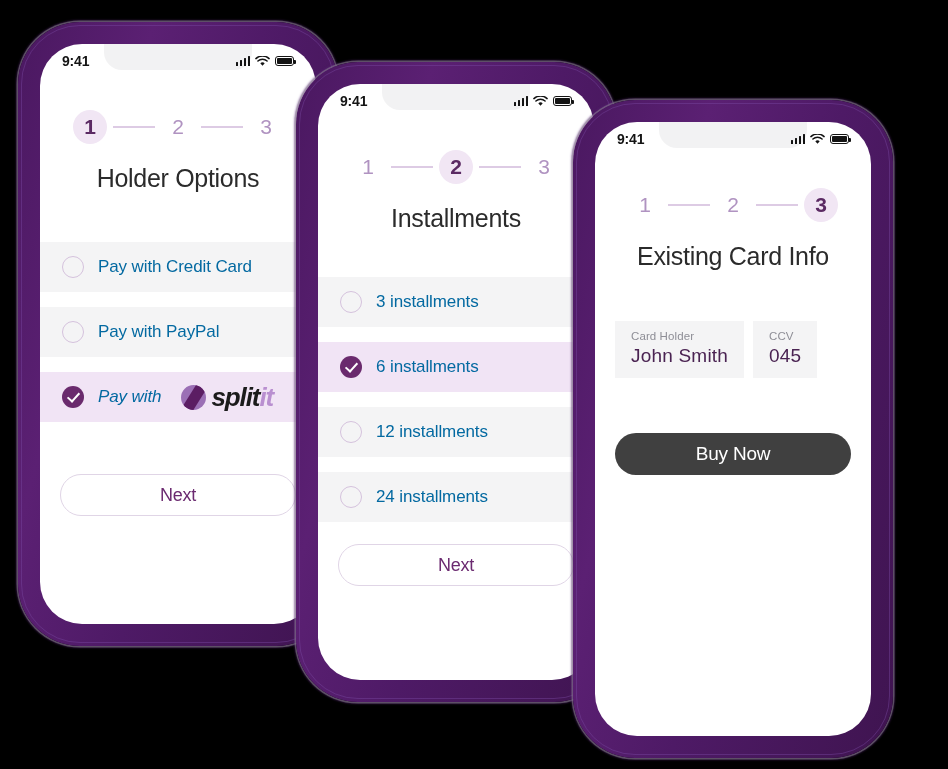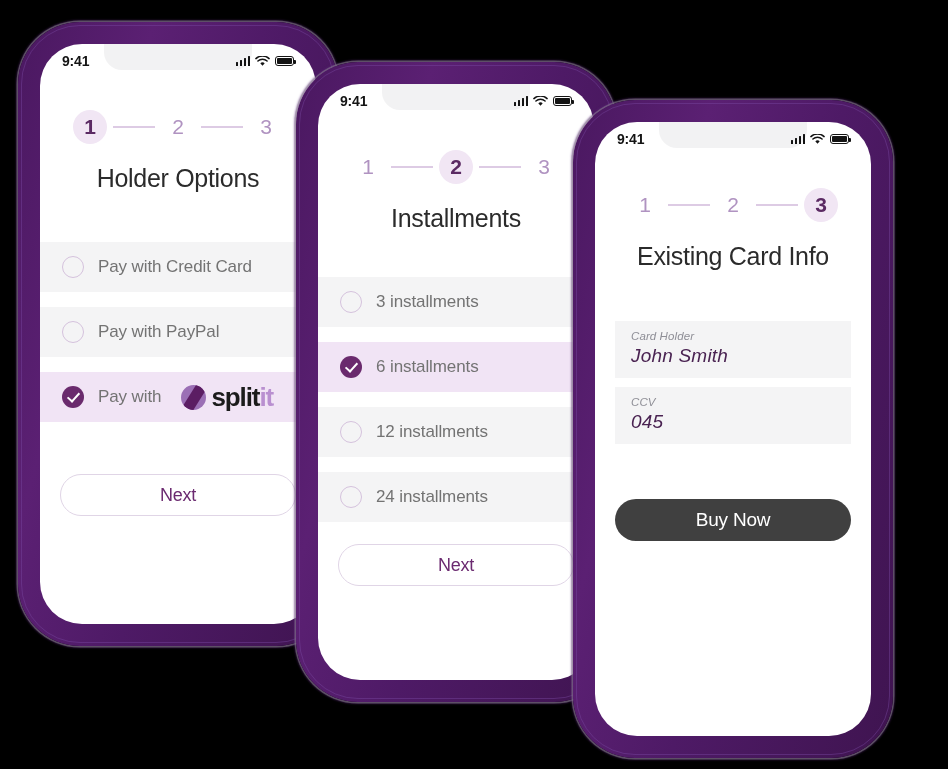--- a/index.html
+++ b/index.html
@@ -155,21 +155,21 @@
     display: flex;
     align-items: center;
     gap: 14px;
     background: #f4f4f5;
     padding: 0 22px;
     box-sizing: border-box;
   }
   .opt-row.selected { background: #f1e4f5; }
   .opt-label {
     font-size: 17px;
-    color: #737373;
+    color: #0369a1;
     letter-spacing: -0.1px;
     white-space: nowrap;
   }
   .radio {
     width: 22px; height: 22px;
     border-radius: 50%;
     border: 1.6px solid #d5c2dd;
     box-sizing: border-box;
     flex: 0 0 auto;
     background: transparent;
@@ -241,21 +241,21 @@
     border-radius: 999px;
     color: #ffffff;
     font-size: 19px;
     display: flex;
     align-items: center;
     justify-content: center;
     letter-spacing: -0.2px;
   }
 
   
-  .fields { display: flex; flex-direction: column; gap: 9px; font-style: italic; }
+  .fields { display: flex; flex-direction: row; gap: 9px; }
   .field {
     background: #f4f4f5;
     padding: 9px 16px 11px 16px;
     box-sizing: border-box;
   }
   .field-label {
     font-size: 11.5px;
     color: #8e8e96;
     margin-bottom: 3px;
     letter-spacing: 0.1px;
@@ -323,21 +323,21 @@
         <div class="opt-row" style="height:50px;">
           <span class="radio"></span>
           <span class="opt-label">Pay with Credit Card</span>
         </div>
         <div style="height:15px;background:#ffffff;"></div>
         <div class="opt-row" style="height:50px;">
           <span class="radio"></span>
           <span class="opt-label">Pay with PayPal</span>
         </div>
         <div style="height:15px;background:#ffffff;"></div>
-        <div class="opt-row selected" style="height:50px;">
+        <div class="opt-row selected" style="height:50px;font-style:italic;">
           <span class="radio checked"></span>
           <span class="opt-label">Pay with</span>
           <span class="splitit">
             <span class="splitit-mark"></span>
             <span class="splitit-word"><span class="w1">split</span><span class="w2">it</span></span>
           </span>
         </div>
       </div>
 
       <div class="pad" style="margin-top:52px;">

